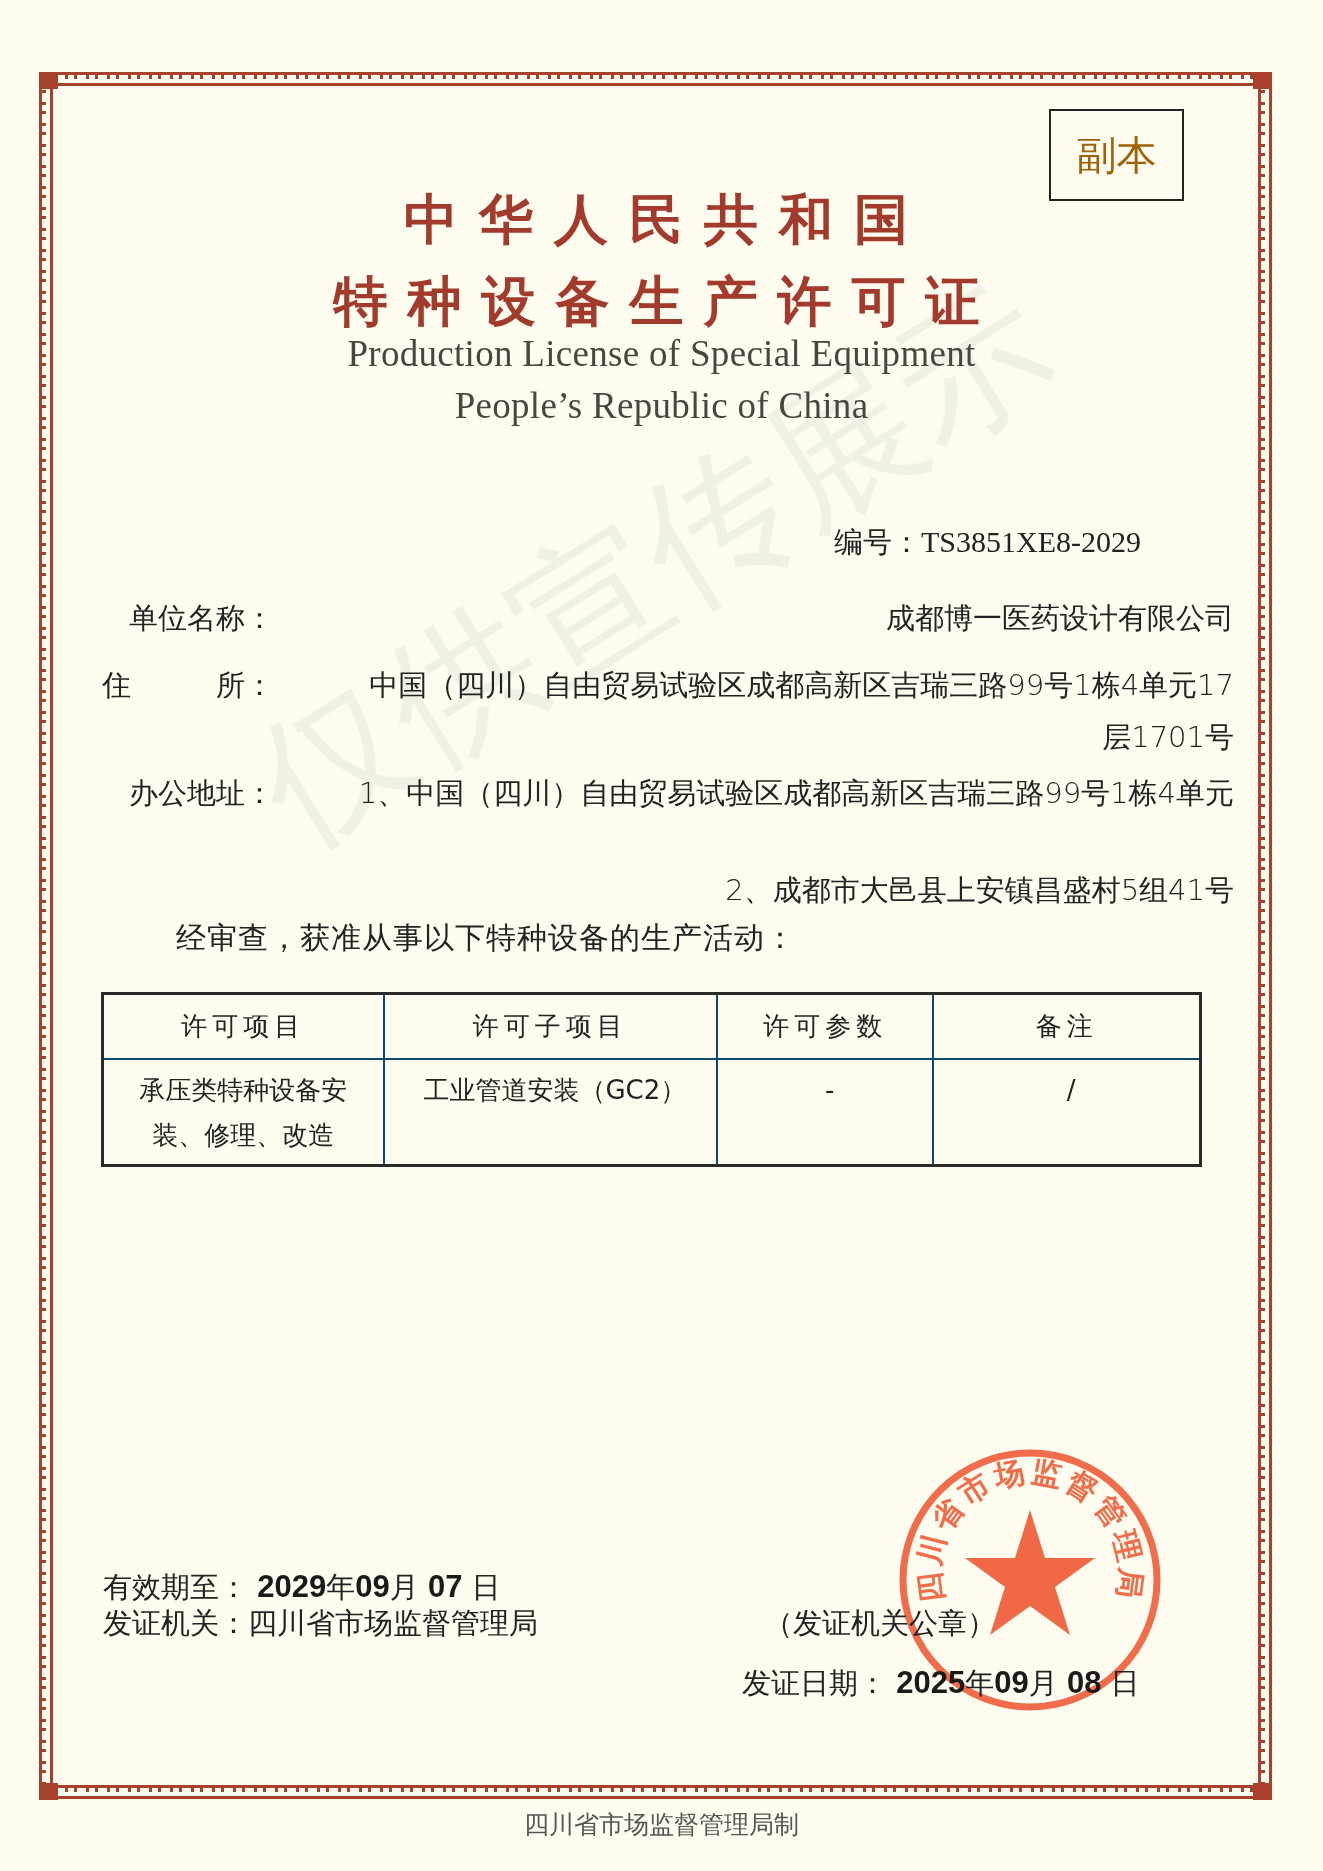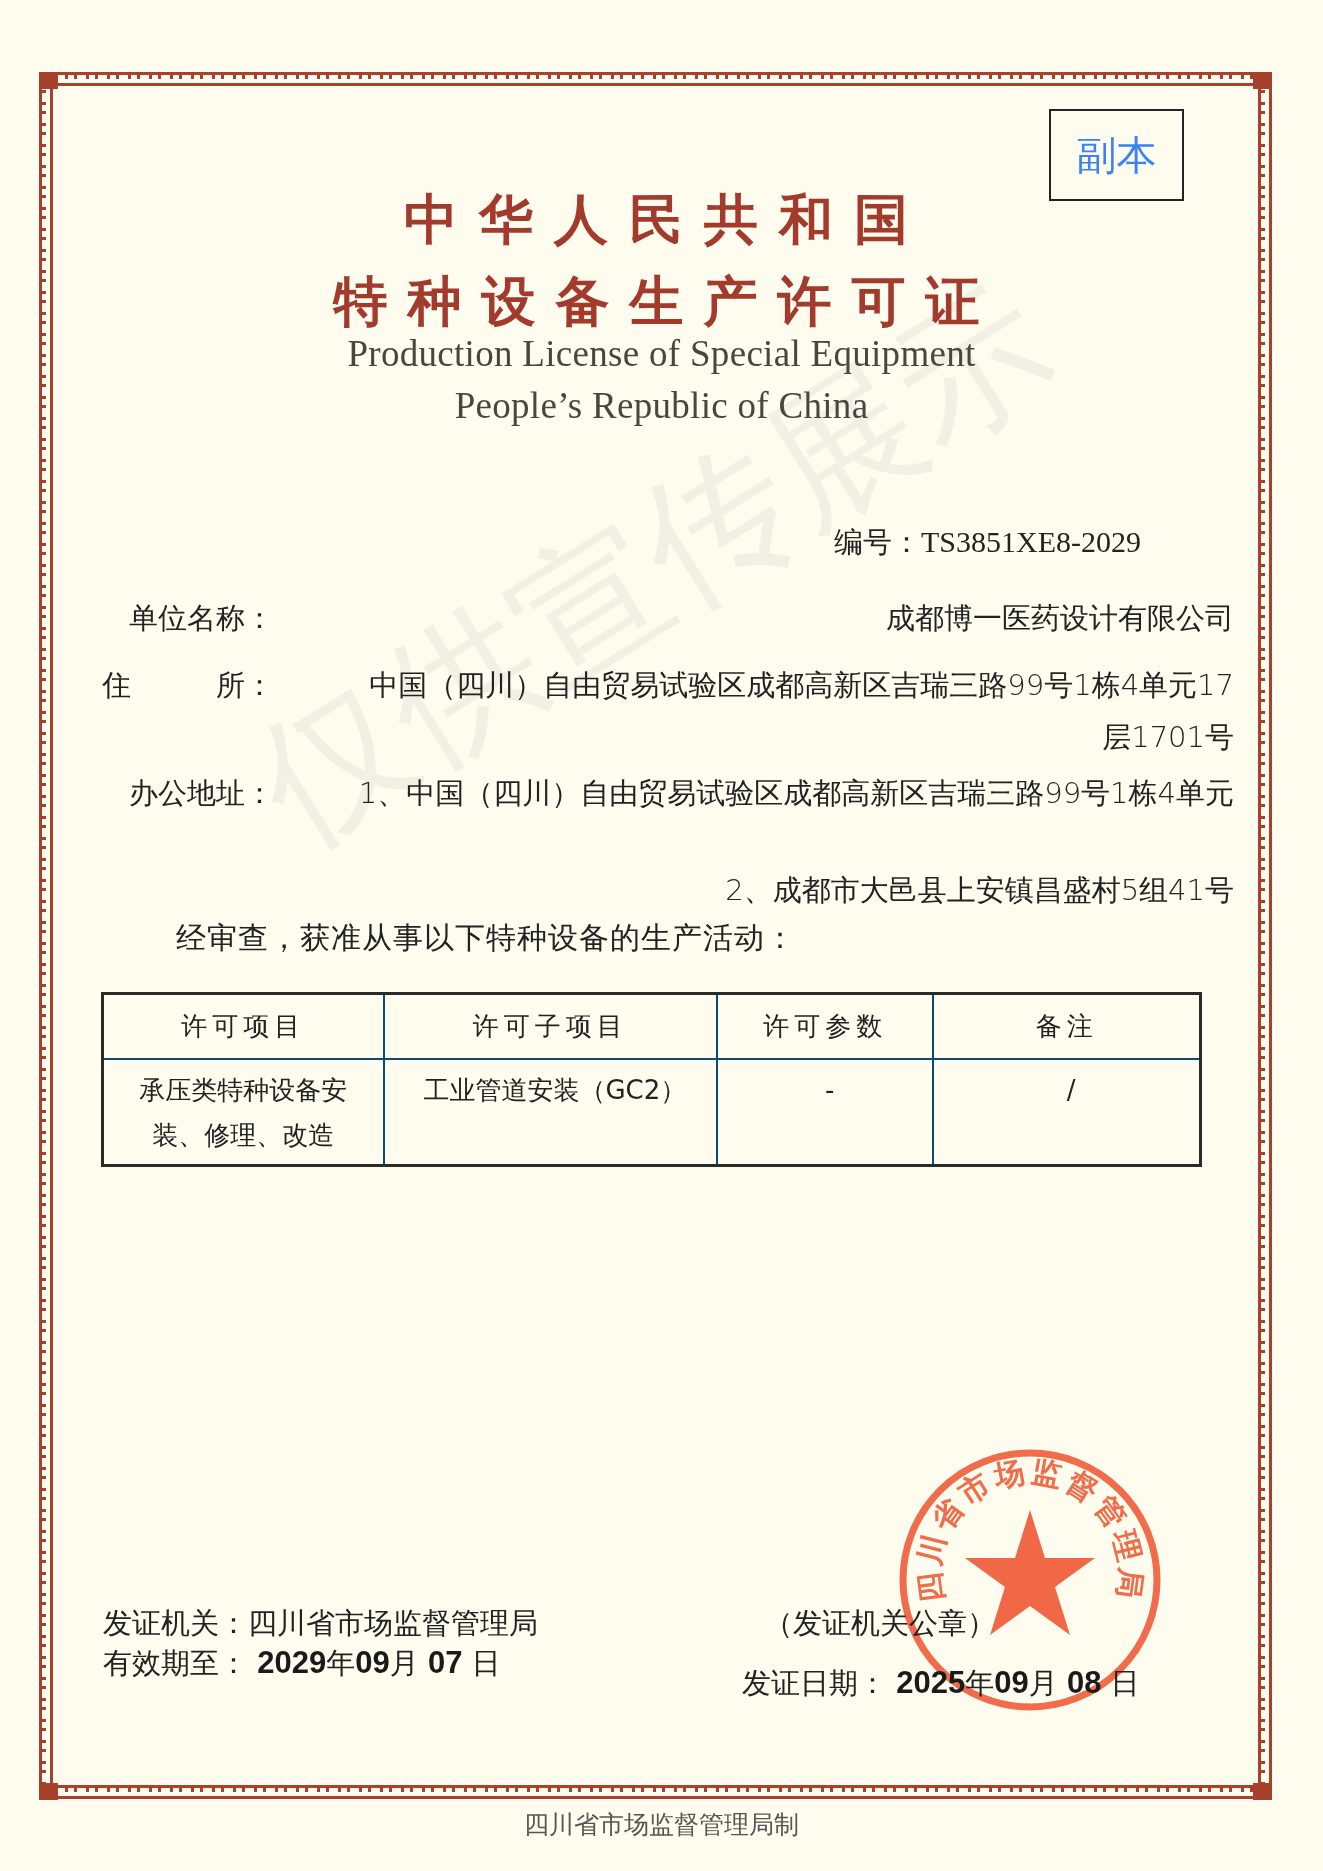--- a/index.html
+++ b/index.html
@@ -35,21 +35,21 @@
     border-left: 3px solid #a8412c;
     border-right: 3px solid #a8412c;
     box-sizing: border-box;
   }
   .corner { position: absolute; width: 19px; height: 17px; background: #a8412c; }
 
   .copy-box {
     left: 1049px; top: 109px; width: 135px; height: 92px;
     border: 2px solid #222; box-sizing: border-box;
     display: flex; align-items: center; justify-content: center;
-    font-size: 40px; color: #3b82f6; font-family: "DejaVu Sans", sans-serif;
+    font-size: 40px; color: #a16207; font-family: "DejaVu Sans", sans-serif;
   }
   .title-cn {
     left: 0; width: 1323px; text-align: center;
     font-family: "DejaVu Sans", sans-serif; font-weight: bold;
     color: #a23b2c; font-size: 54px;
   }
   .title-cn.l1 { top: 184px; letter-spacing: 21px; padding-left: 10px; box-sizing: border-box; }
   .title-cn.l2 { top: 266px; letter-spacing: 20px; padding-left: 10px; box-sizing: border-box; }
   .title-en {
     left: 0; width: 1323px; text-align: center;
@@ -177,21 +177,21 @@
   <text font-family="DejaVu Sans, sans-serif" font-weight="bold" font-size="30" fill="#f0603c" opacity="0.92" letter-spacing="4">
     <textPath href="#sealArc" startOffset="50%" text-anchor="middle">四川省市场监督管理局</textPath>
   </text>
 </svg>
 
 <div class="bottom-line" style="left:103px; top:1604px;">
   <span>发证机关：</span><span>四川省市场监督管理局</span>
 </div>
 <div class="bottom-line" style="left:764px; top:1604px;">（发证机关公章）</div>
 
-<div class="bottom-line" style="left:103px; top:1644px;">
+<div class="bottom-line" style="left:103px; top:1568px;">
   <span>有效期至：</span>
   <span class="num">2029</span><span>年</span><span class="num">09</span><span>月</span>
   <span class="num">07</span>
   <span>日</span>
 </div>
 
 <div class="bottom-line" style="left:742px; top:1664px;">
   <span>发证日期：</span>
   <span class="num">2025</span><span>年</span><span class="num">09</span><span>月</span>
   <span class="num">08</span>

